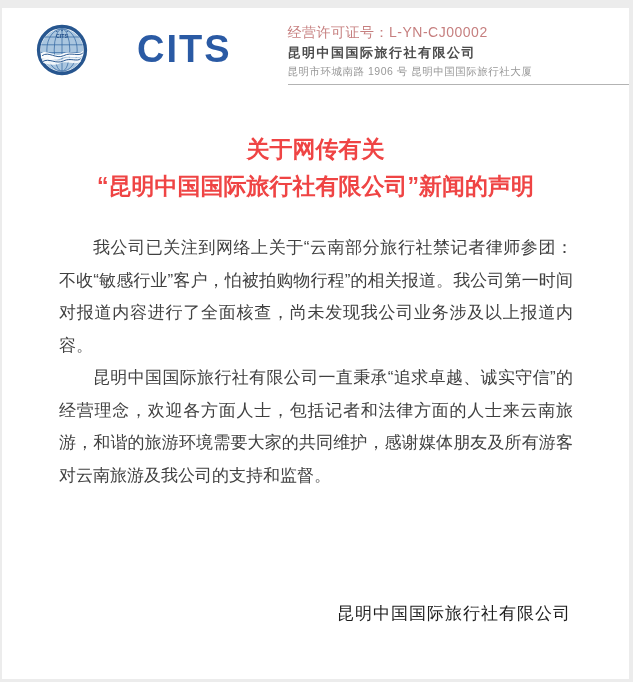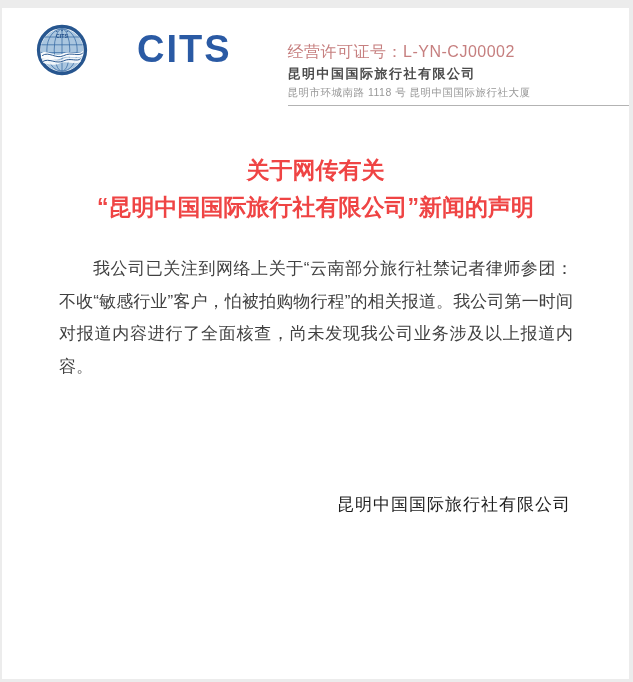--- a/index.html
+++ b/index.html
@@ -31,24 +31,23 @@
     margin: 8px 0 0 9px;
   }
   .header-info {
     margin-left: 16px;
     margin-top: 2px;
     width: 364px;
     border-bottom: 1px solid #b3b3b3;
     padding-bottom: 5px;
   }
   .license {
-    font-size: 16px;
+    font-size: 14px;
     color: #c67f7f;
     letter-spacing: 0.5px;
-    margin-top: 18px;
   }
   .company {
     font-size: 13px;
     font-weight: bold;
     color: #4b4b4b;
     letter-spacing: 1.5px;
     margin-top: 2px;
   }
   .address {
     font-size: 10.5px;
@@ -111,28 +110,29 @@
       <path d="M7.5 43.5 C 15 38.5, 23 47, 32 42.5 C 40 38.5, 47 44, 51.5 40" fill="none" stroke="#27568f" stroke-width="1.1"></path>
       <text x="30" y="16.5" text-anchor="middle" font-size="6" font-weight="bold" fill="#1d4a86" font-family="Liberation Sans, sans-serif">CITS</text>
       <circle cx="24" cy="8.5" r="0.8" fill="#1d4a86"></circle>
       <circle cx="30" cy="7.5" r="0.8" fill="#1d4a86"></circle>
       <circle cx="36" cy="8.5" r="0.8" fill="#1d4a86"></circle>
     </svg>
     <div class="logo-word">CITS</div>
     <div class="header-info">
       <div class="license">经营许可证号：L-YN-CJ00002</div>
       <div class="company">昆明中国国际旅行社有限公司</div>
-      <div class="address">昆明市环城南路 1118 号  昆明中国国际旅行社大厦</div>
+      <div class="address">昆明市环城南路 1906 号  昆明中国国际旅行社大厦</div>
     </div>
   </div>
 
   <div class="title-block">
     <div>关于网传有关</div>
     <div>“昆明中国国际旅行社有限公司”新闻的声明</div>
   </div>
 
   <div class="body-block">
     <p>我公司已关注到网络上关于“云南部分旅行社禁记者律师参团：不收“敏感行业”客户，怕被拍购物行程”的相关报道。我公司第一时间对报道内容进行了全面核查，尚未发现我公司业务涉及以上报道内容。</p>
+    <p>昆明中国国际旅行社有限公司一直秉承“追求卓越、诚实守信”的经营理念，欢迎各方面人士，包括记者和法律方面的人士来云南旅游，和谐的旅游环境需要大家的共同维护，感谢媒体朋友及所有游客对云南旅游及我公司的支持和监督。</p>
   </div>
 
   <div class="signature">昆明中国国际旅行社有限公司</div>
 
 </div>
 
 </body></html>

